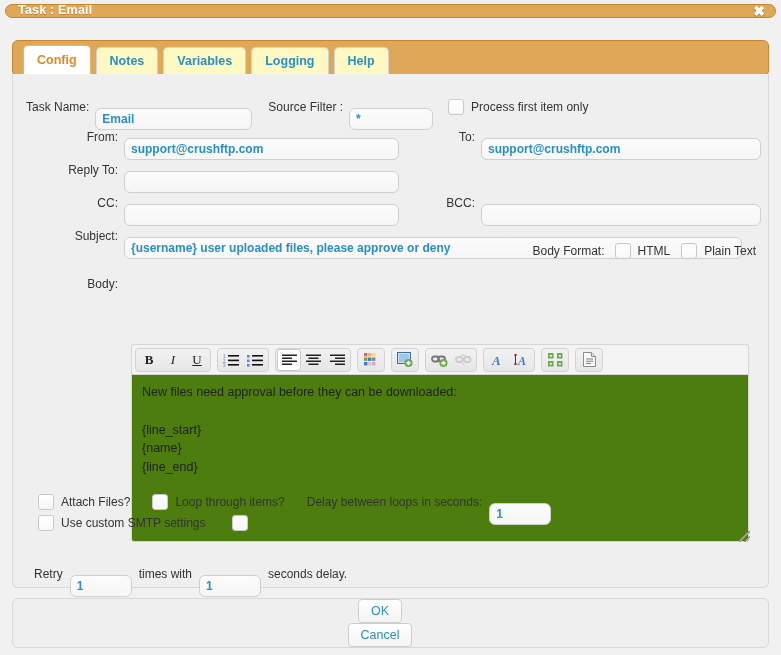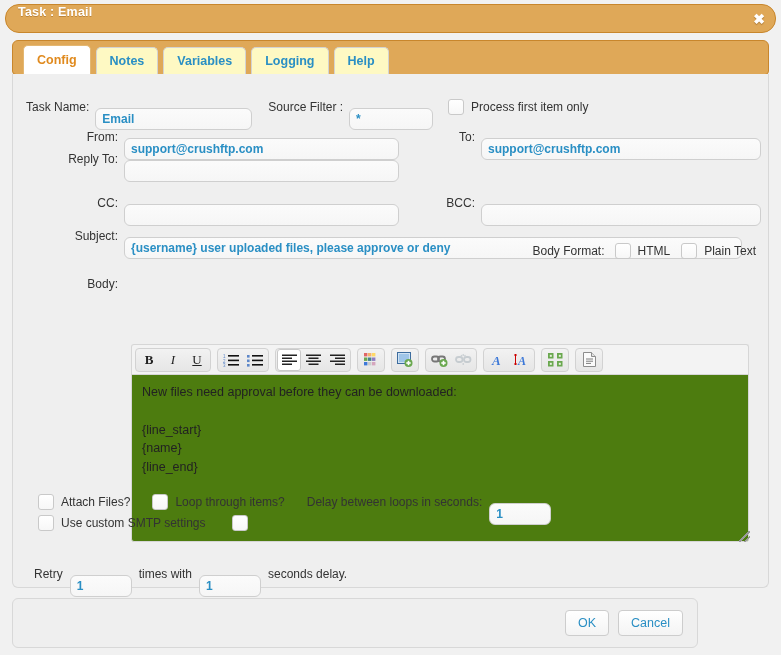--- a/index.html
+++ b/index.html
@@ -21,28 +21,28 @@
     width: 781px;
     height: 655px;
     background: #f1f1f1;
     box-sizing: border-box;
   }
   
   .titlebar {
     position: absolute;
     left: 5px; top: 4px;
     width: 771px;
-    height: 29px;
+    height: 14px;
     box-sizing: border-box;
     background: linear-gradient(#e3ae63, #dca css);
     background: #dfa858;
     border: 1px solid #c8862c;
     border-radius: 14px;
     display: flex;
-    align-items: flex-start;
+    align-items: flex-end;
   }
   .titlebar-text {
     color: #ffffff;
     font-weight: bold;
     font-size: 12.5px;
     margin-left: 12px;
     letter-spacing: .2px;
     text-shadow: 0 1px 0 rgba(120,70,10,.35);
   }
   .close-icon {
@@ -210,30 +210,31 @@
     width: 11px; height: 11px;
     background:
       linear-gradient(135deg, transparent 0 45%, #9a9a9a 45% 55%, transparent 55% 100%),
       linear-gradient(135deg, transparent 0 70%, #9a9a9a 70% 80%, transparent 80% 100%);
     pointer-events: none;
   }
   
   .footer {
     position: absolute;
     left: 12px; top: 598px;
-    width: 686px;
+    width: 757px;
     height: 50px;
     box-sizing: border-box;
     background: #efefef;
     border: 1px solid #d8d8d8;
     border-radius: 6px;
     display: flex;
     align-items: center;
     justify-content: flex-end;
-    padding-right: 14px;
+    padding-right: 30px;
+    flex-direction: column;
   }
   .btn {
     min-width: 34px;
     height: 26px;
     margin-left: 9px;
     padding: 0 12px;
     box-sizing: border-box;
     background: linear-gradient(#ffffff, #f4f4f4);
     border: 1px solid #cdcdcd;
     border-radius: 4px;
@@ -276,21 +277,21 @@
       <span class="cbtext">Process first item only</span>
     </div>
 
     <div class="row" style="left:13px; top:40px;">
       <span class="lbl" style="width:92px;">From:</span>
       <input class="txt" style="width: 275px; margin-left: 6px;" value="support@crushftp.com">
       <span class="lbl" style="width:58px; margin-left:18px;">To:</span>
       <input class="txt" style="width: 280px; margin-left: 6px;" value="support@crushftp.com">
     </div>
 
-    <div class="row" style="left:13px; top:62px;">
+    <div class="row" style="left:13px; top:73px;">
       <span class="lbl" style="width:92px;">Reply To:</span>
       <input class="txt" style="width: 275px; margin-left: 6px;" value="">
     </div>
 
     <div class="row" style="left:13px; top:106px;">
       <span class="lbl" style="width:92px;">CC:</span>
       <input class="txt" style="width: 275px; margin-left: 6px;" value="">
       <span class="lbl" style="width:58px; margin-left:18px;">BCC:</span>
       <input class="txt" style="width: 280px; margin-left: 6px;" value="">
     </div>

